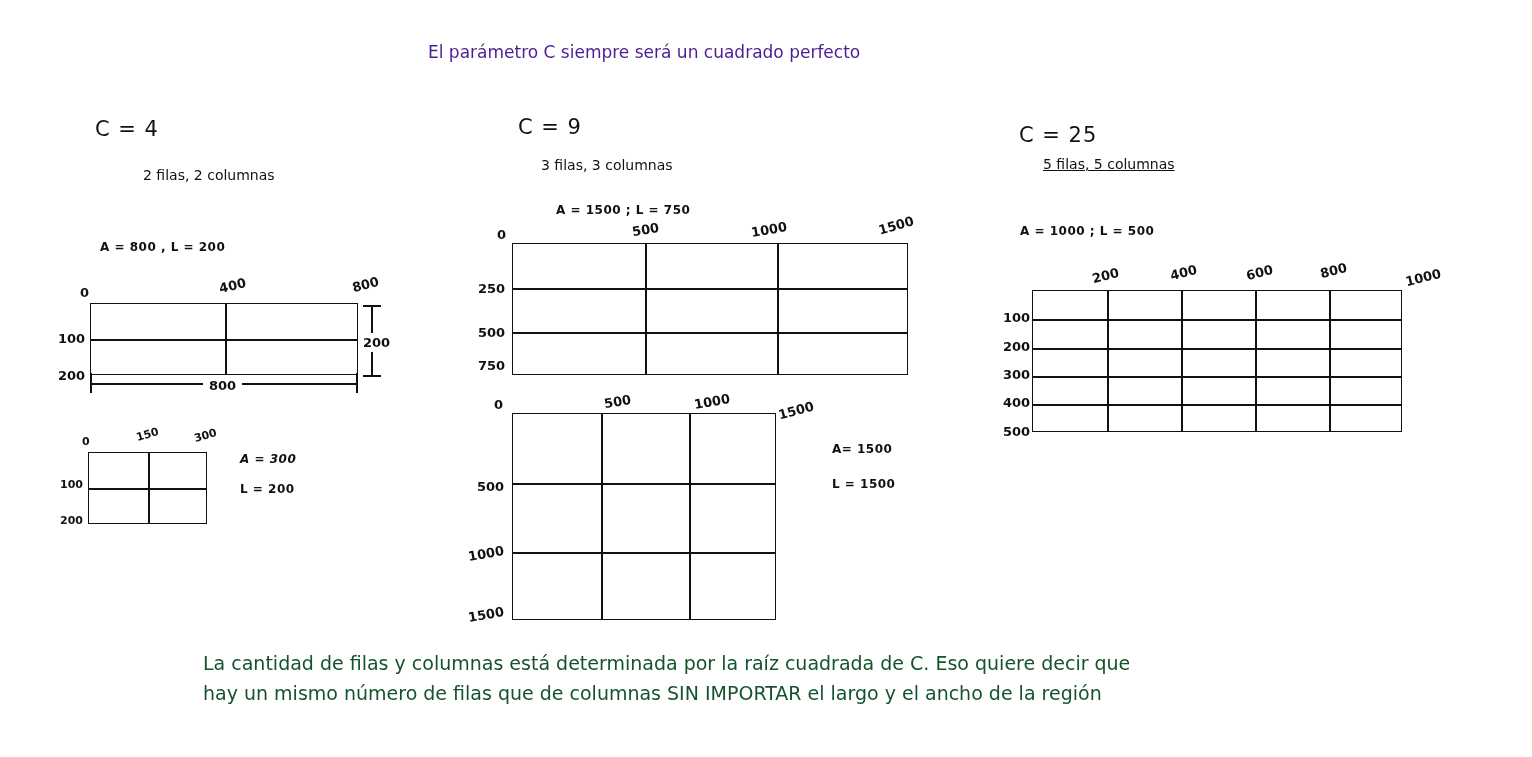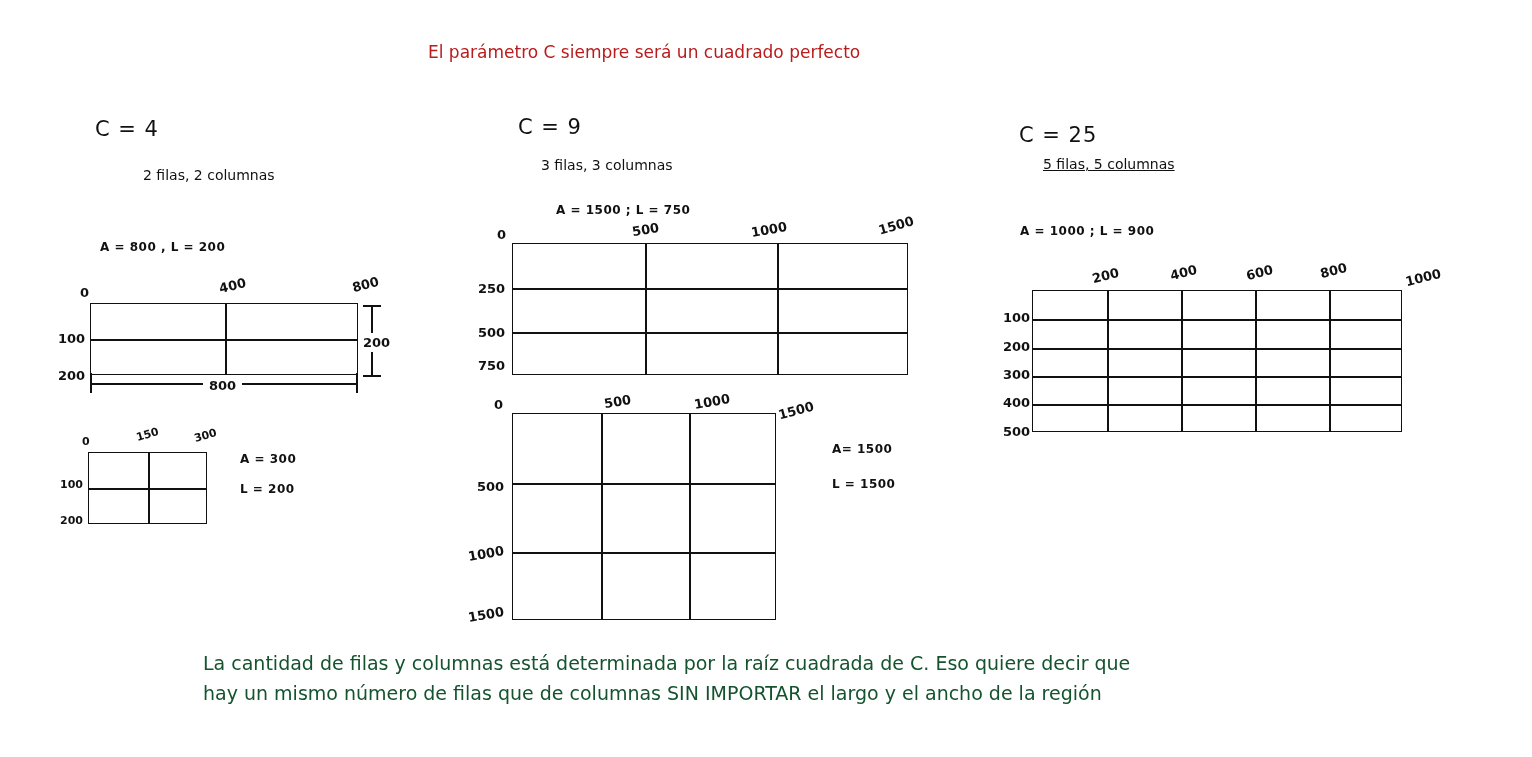--- a/index.html
+++ b/index.html
@@ -12,21 +12,21 @@
     height: 757px;
     position: relative;
     font-family: "DejaVu Sans", sans-serif;
     color: #111111;
     overflow: hidden;
   }
   .abs { position: absolute; }
 
   .title-text {
     font-size: 17px;
-    color: #b91c1c;
+    color: #4c1d95;
     white-space: nowrap;
   }
   .section-label {
     font-size: 21px;
     letter-spacing: 1px;
     white-space: nowrap;
   }
   .sub-label {
     font-size: 14px;
     white-space: nowrap;
@@ -105,21 +105,21 @@
 <div class="grid" style="left:88px; top:452px; width:119px; height:72px;">
   <div class="vline" style="left:59px;"></div>
   <div class="hline" style="top:35px;"></div>
 </div>
 <div class="abs tick-label small" style="left:82px; top:435px;">0</div>
 <div class="abs tick-label small" style="left:136px; top:428px; transform:rotate(-16deg);">150</div>
 <div class="abs tick-label small" style="left:194px; top:429px; transform:rotate(-16deg);">300</div>
 <div class="abs tick-label small" style="left:60px; top:478px;">100</div>
 <div class="abs tick-label small" style="left:60px; top:514px;">200</div>
 
-<div class="abs hand-note" style="left:240px; top:452px;">A = 300</div>
+<div class="abs hand-note" style="left:240px; top:452px;font-style:italic;">A = 300</div>
 <div class="abs hand-note" style="left:240px; top:482px;">L = 200</div>
 
 <div class="abs section-label" style="left:518px; top:115px;">C = 9</div>
 <div class="abs sub-label" style="left:541px; top:157px;">3 filas, 3 columnas</div>
 
 <div class="abs hand-note" style="left:556px; top:203px;">A = 1500 ;  L = 750</div>
 
 <div class="grid" style="left:512px; top:243px; width:396px; height:132px;">
   <div class="vline" style="left:132px;"></div>
   <div class="vline" style="left:264px;"></div>
@@ -147,21 +147,21 @@
 <div class="abs tick-label" style="left:477px; top:479px;">500</div>
 <div class="abs tick-label" style="left:468px; top:546px; transform:rotate(-10deg);">1000</div>
 <div class="abs tick-label" style="left:468px; top:607px; transform:rotate(-10deg);">1500</div>
 
 <div class="abs hand-note" style="left:832px; top:442px;">A= 1500</div>
 <div class="abs hand-note" style="left:832px; top:477px;">L = 1500</div>
 
 <div class="abs section-label" style="left:1019px; top:123px;text-align:center;">C = 25</div>
 <div class="abs sub-label" style="left:1043px; top:156px;text-decoration:underline;">5 filas, 5 columnas</div>
 
-<div class="abs hand-note" style="left:1020px; top:224px;">A = 1000 ;  L = 900</div>
+<div class="abs hand-note" style="left:1020px; top:224px;">A = 1000 ;  L = 500</div>
 
 <div class="grid" style="left:1032px; top:290px; width:370px; height:142px;">
   <div class="vline" style="left:74px;"></div>
   <div class="vline" style="left:148px;"></div>
   <div class="vline" style="left:222px;"></div>
   <div class="vline" style="left:296px;"></div>
   <div class="hline" style="top:28px;"></div>
   <div class="hline" style="top:57px;"></div>
   <div class="hline" style="top:85px;"></div>
   <div class="hline" style="top:113px;"></div>

